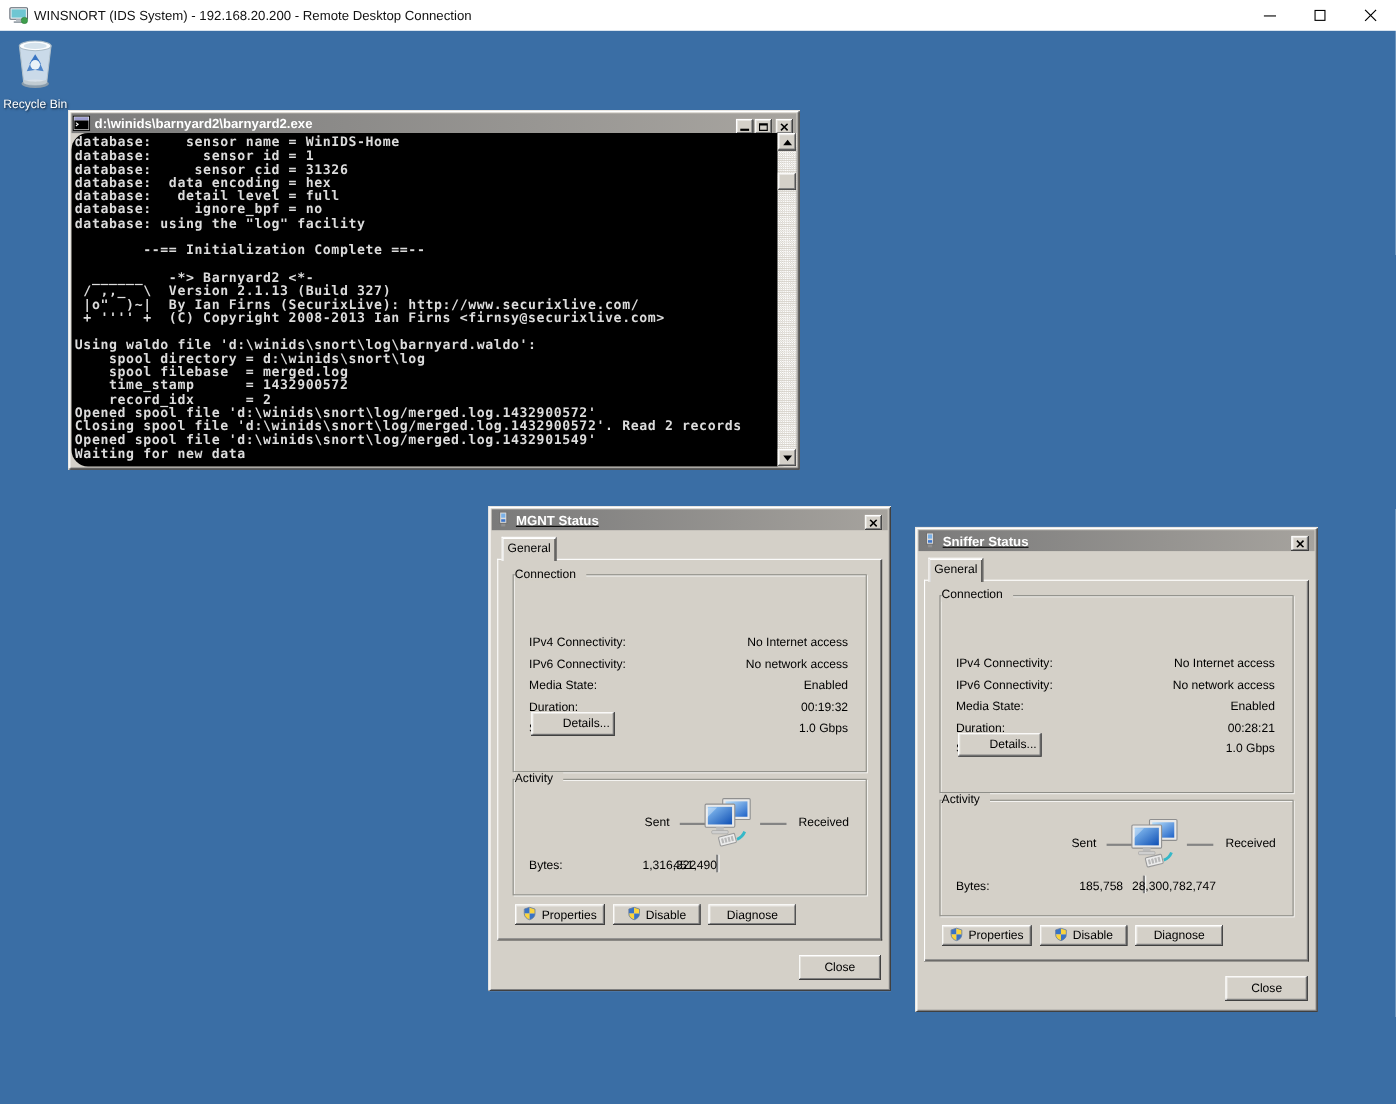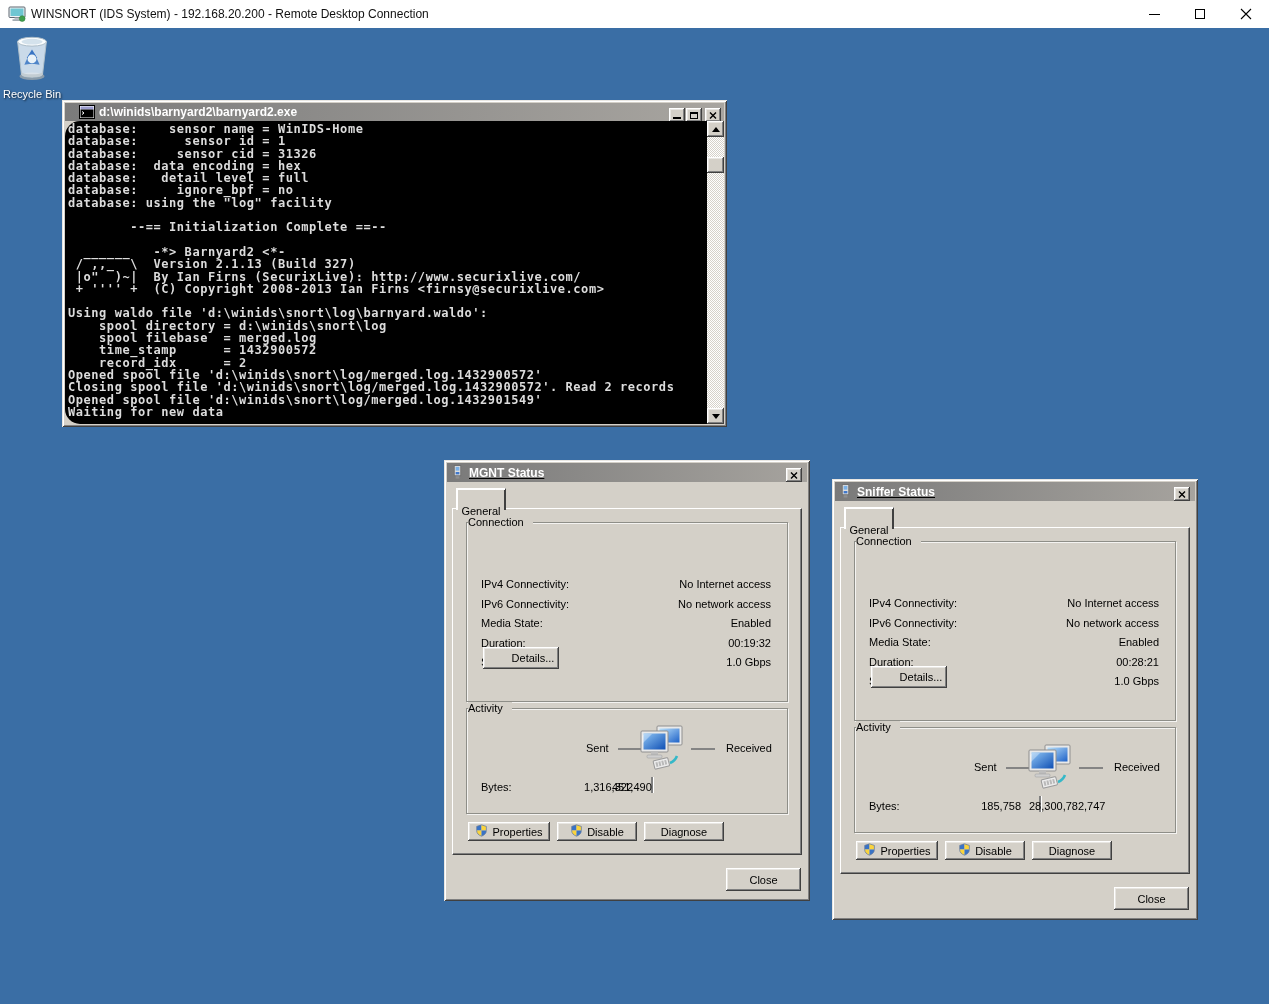--- a/index.html
+++ b/index.html
@@ -25,21 +25,21 @@
   .frame { position:absolute; background:#D4D0C8;
     box-shadow: inset 1px 1px 0 #e8e6e2, inset -1px -1px 0 #404040, inset 2px 2px 0 #fff, inset -2px -2px 0 #808080; }
   .btn { background:#D4D0C8; color:#000; font-size:11px; display:flex; align-items:center; justify-content:center;
     box-shadow: inset -1px -1px 0 #404040, inset 1px 1px 0 #fff, inset -2px -2px 0 #808080, inset 2px 2px 0 #e8e6e2; }
   .tb-btn { width:16px; height:14px; background:#D4D0C8; display:flex; align-items:center; justify-content:center;
     box-shadow: inset -1px -1px 0 #404040, inset 1px 1px 0 #fff, inset -2px -2px 0 #808080, inset 2px 2px 0 #e8e6e2; }
 
   
   .console-win { left:62px; top:100px; width:665px; height:327px; z-index:1; }
   .console-title { position:absolute; left:3px; top:3px; right:3px; height:18px;
-    background:linear-gradient(90deg,#7b7b7b,#a8a5a0); display:flex; align-items:center; padding-left:14px; }
+    background:linear-gradient(90deg,#7b7b7b,#a8a5a0); display:flex; align-items:center; padding-left:1px; }
   .console-ico { width:16px; height:14px; flex:0 0 auto; }
   .console-title-text { color:#fff; font-weight:bold; font-size:12px; margin-left:4px; white-space:nowrap; }
   .ct-btn { position:absolute; top:5px; }
   .ct-min { right:39px; } .ct-max { right:22px; } .ct-close { right:3px; }
   .g-min2 { width:8px; height:2px; background:#000; margin-top:6px; }
   .g-max2 { width:8px; height:7px; border:1px solid #000; border-top-width:2px; }
   .console-body { position:absolute; left:3px; top:21px; right:3px; bottom:3px; background:#000; overflow:hidden;border-radius:15px; }
   .console-text { margin:0; padding:2px 0 0 3px; font-family:"DejaVu Sans Mono","Liberation Mono",monospace;
     font-size:12px; line-height:12.3px; letter-spacing:.55px; font-weight:bold; color:#DCDCDC; white-space:pre; }
   .scrollbar { position:absolute; top:21px; right:3px; width:17px; bottom:3px;
@@ -54,21 +54,21 @@
   .arr-down { width:0; height:0; border-left:4px solid transparent; border-right:4px solid transparent; border-top:5px solid #000; }
 
   
   .dlg { width:366px; height:441px; }
   .dlg-title { position:absolute; left:3px; top:3px; right:3px; height:19px;
     background:linear-gradient(90deg,#7a7a7a,#a6a39e); display:flex; align-items:center; padding-left:3px;text-decoration:underline; }
   .dlg-ico { width:15px; height:15px; flex:0 0 auto; }
   .dlg-title-text { color:#fff; font-weight:bold; font-size:12px; margin-left:4px; }
   .dlg-x { position:absolute; right:5px; top:5px; }
   .tab { position:absolute; left:12px; top:28px; width:50px; height:22px; background:#D4D0C8; z-index:3;
-    font-size:11px; color:#000; text-align:center; padding-top:16px;
+    font-size:11px; color:#000; text-align:center; padding-top:4px;
     box-shadow: inset 1px 1px 0 #fff, inset -1px 0 0 #404040, 1px 0 0 #808080 inset; border-top:1px solid #fff; border-left:1px solid #fff; border-right:1px solid #404040; }
   .page { position:absolute; left:8px; top:48px; width:350px; height:347px; background:#D4D0C8; z-index:1;
     border:1px solid; border-color:#fff #404040 #404040 #fff; box-shadow: inset -1px -1px 0 #808080; }
   .group { position:absolute; left:22px; width:322px; z-index:2;
     border:1px solid #8e8e88; box-shadow: inset 1px 1px 0 rgba(255,255,255,.75), 1px 1px 0 rgba(255,255,255,.75); }
   .group-label { position:absolute; top:-7px; left:1px; background:#D4D0C8; padding-right:9px; font-size:11px; color:#000; }
   .conn-group { top:62px; height:180px; }
   .act-group { top:248px; height:106px; }
   .crow { position:absolute; left:14px; right:16px; height:14px; display:flex; justify-content:space-between; font-size:11px; color:#000;margin-top:32px; }
   .details-btn { position:absolute; left:16px; top:124px; width:76px; height:22px;padding-left:24px; }

